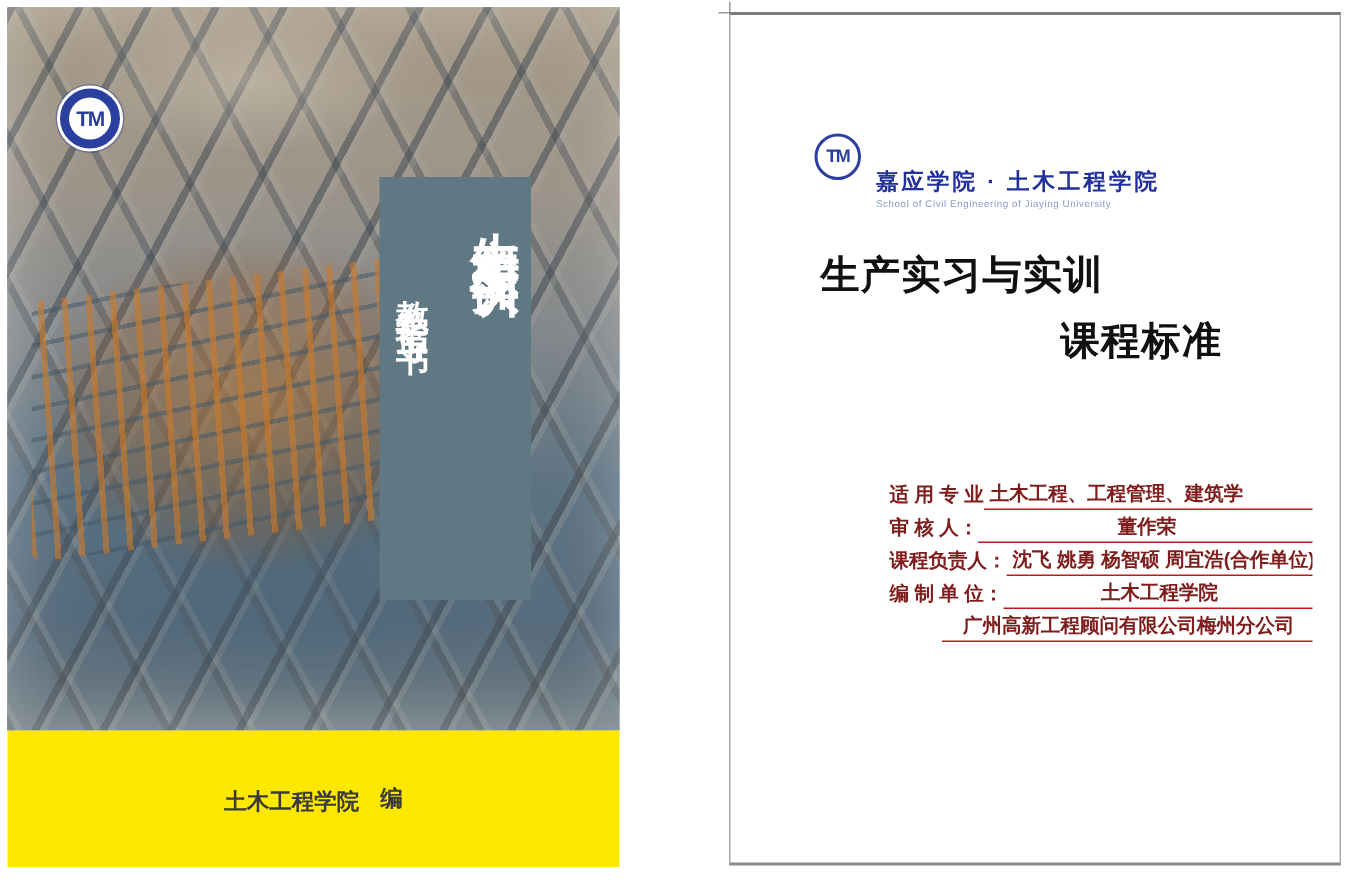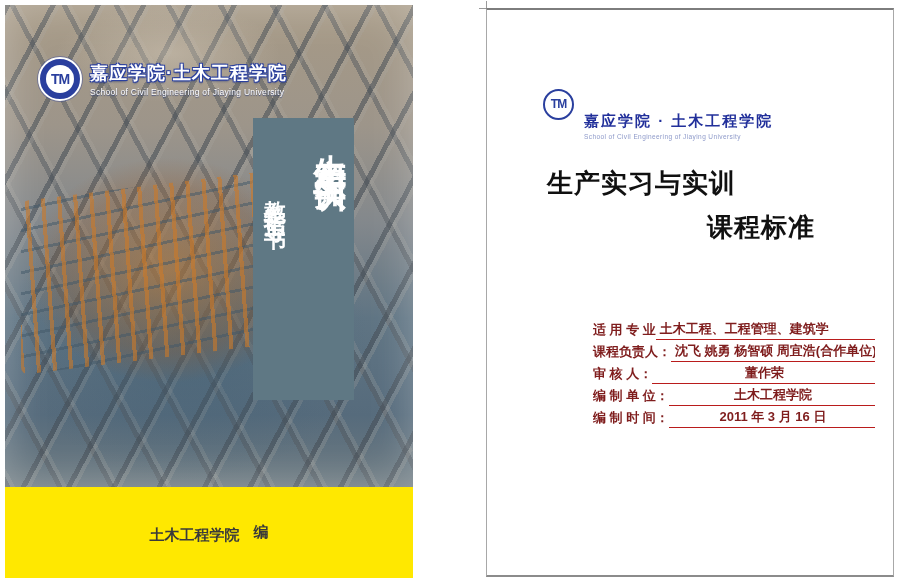--- a/index.html
+++ b/index.html
@@ -119,24 +119,20 @@
 
 <div class="cover">
   <div class="photo">
     <div class="rusty-cage"></div>
   </div>
 
   <div class="cover-logo">
     <div class="emblem">
       <div class="emblem-core">TM</div>
     </div>
-    <div class="cover-logo-text">
-      <div class="cover-logo-cn">嘉应学院·土木工程学院</div>
-      <div class="cover-logo-en">School of Civil Engineering of Jiaying University</div>
-    </div>
   </div>
 
   <div class="spine-box">
     <div class="spine-main">生产实习与实训</div>
     <div class="spine-sub">教学指导书</div>
   </div>
 
   <div class="footer-band">
     <div class="footer-inner">
       <div class="footer-lines">
@@ -161,30 +157,30 @@
   </div>
 
   <div class="page-title-1">生产实习与实训</div>
   <div class="page-title-2">课程标准</div>
 
   <div class="form-block">
     <div class="form-row">
       <span class="form-label">适 用 专 业</span>
       <span class="form-value">土木工程、工程管理、建筑学</span>
     </div>
+    <div class="form-row center">
+      <span class="form-label">审 核 人：</span>
+      <span class="form-value">董作荣</span>
+    </div>
     <div class="form-row">
       <span class="form-label">课程负责人：</span>
       <span class="form-value">沈飞  姚勇  杨智硕 周宜浩(合作单位)</span>
     </div>
     <div class="form-row center">
-      <span class="form-label">审 核 人：</span>
-      <span class="form-value">董作荣</span>
-    </div>
-    <div class="form-row center">
       <span class="form-label">编 制 单 位：</span>
       <span class="form-value">土木工程学院</span>
     </div>
-    <div class="form-row center">
-      <span class="form-label">编 制 时 间：</span>
-      <span class="form-value">2011 年 3 月 16 日</span>
+    <div class="form-row center indent">
+      <span class="form-label"></span>
+      <span class="form-value">广州高新工程顾问有限公司梅州分公司</span>
     </div>
   </div>
 </div>
 
 </body></html>

